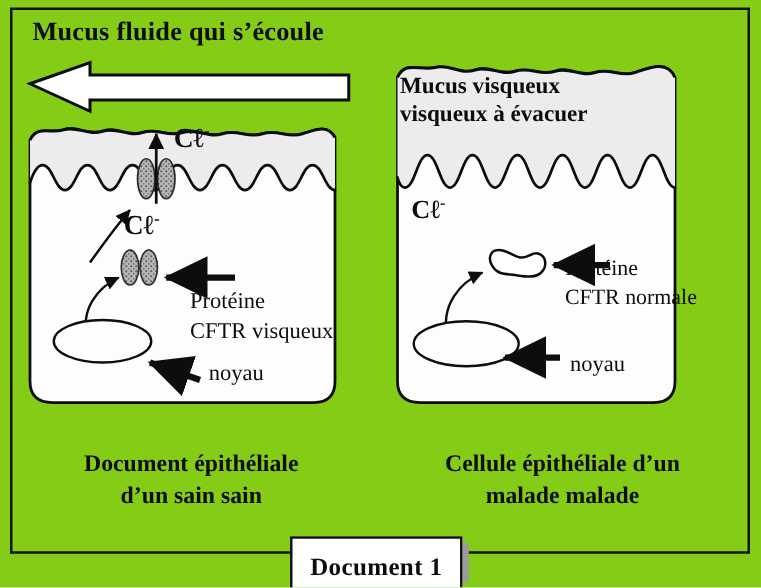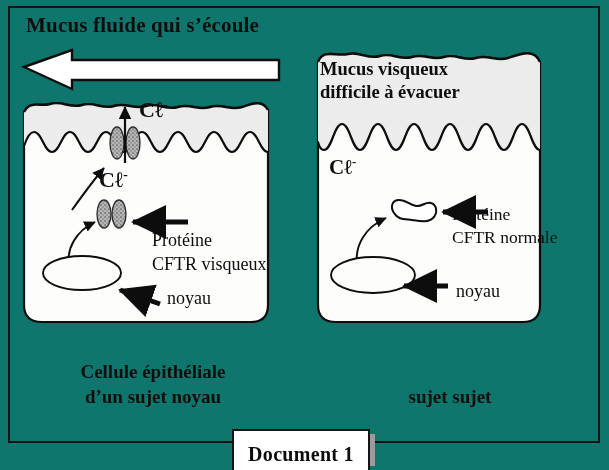--- a/index.html
+++ b/index.html
@@ -4,21 +4,21 @@
 <style>
   html, body {
     margin: 0;
     padding: 0;
     background: #ffffff;
   }
   #page {
     position: relative;
     width: 609px;
     height: 470px;
-    background: #0f766e;
+    background: #84cc16;
     font-family: "Liberation Serif", "DejaVu Serif", serif;
     overflow: hidden;
   }
 
   
   .outer-frame {
     position: absolute;
     left: 8px;
     top: 6px;
     width: 592px;
@@ -331,21 +331,21 @@
 
     <line x1="488" y1="212" x2="443" y2="212" stroke="#0d0d0d" stroke-width="5" marker-end="url(#solidhead)"></line>
 
     <line x1="448" y1="286" x2="404" y2="286" stroke="#0d0d0d" stroke-width="5" marker-end="url(#solidhead)"></line>
   </svg>
 
   <div class="txt title-left">Mucus fluide qui s’écoule</div>
 
   <div class="txt mucus-right">
     <span>Mucus visqueux</span><br>
-    <span>difficile à évacuer</span>
+    <span>visqueux à évacuer</span>
   </div>
 
   <div class="txt cl-top"><span>Cℓ</span><span class="sup-minus">-</span></div>
 
   <div class="txt cl-mid"><span>Cℓ</span><span class="sup-minus">-</span></div>
 
   <div class="txt cl-right"><span>Cℓ</span><span class="sup-minus">-</span></div>
 
   <div class="txt lbl-prot-left">
     <span>Protéine</span><br>
@@ -355,27 +355,27 @@
   <div class="txt lbl-noyau-left">noyau</div>
 
   <div class="txt lbl-prot-right">
     <span>Protéine</span><br>
     <span>CFTR normale</span>
   </div>
 
   <div class="txt lbl-noyau-right">noyau</div>
 
   <div class="caption caption-left">
-    <span>Cellule épithéliale</span><br>
-    <span>d’un sujet noyau</span>
+    <span>Document épithéliale</span><br>
+    <span>d’un sain sain</span>
   </div>
 
   <div class="caption caption-right">
-    <br>
-    <span>sujet sujet</span>
+    <span>Cellule épithéliale d’un</span><br>
+    <span>malade malade</span>
   </div>
 
   <div class="doc-tag-shadow"></div>
   <div class="doc-tag">
     <span class="doc-tag-label">Document 1</span>
   </div>
 
 </div>
 
 </body></html>

